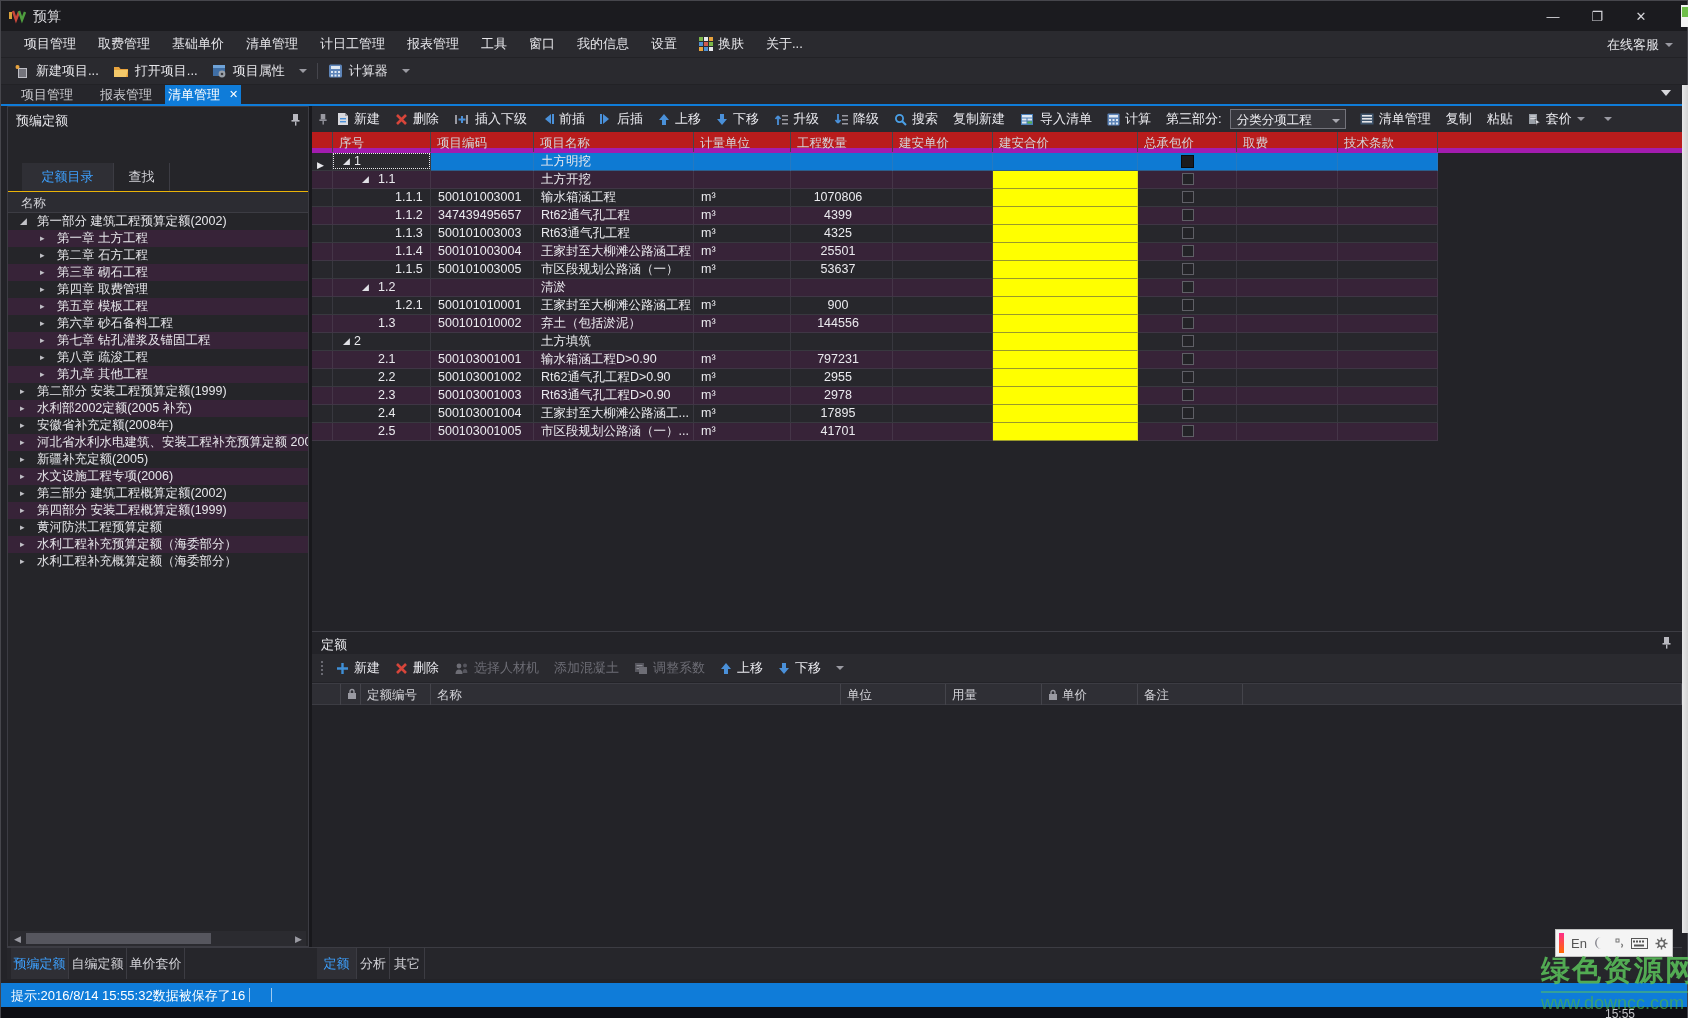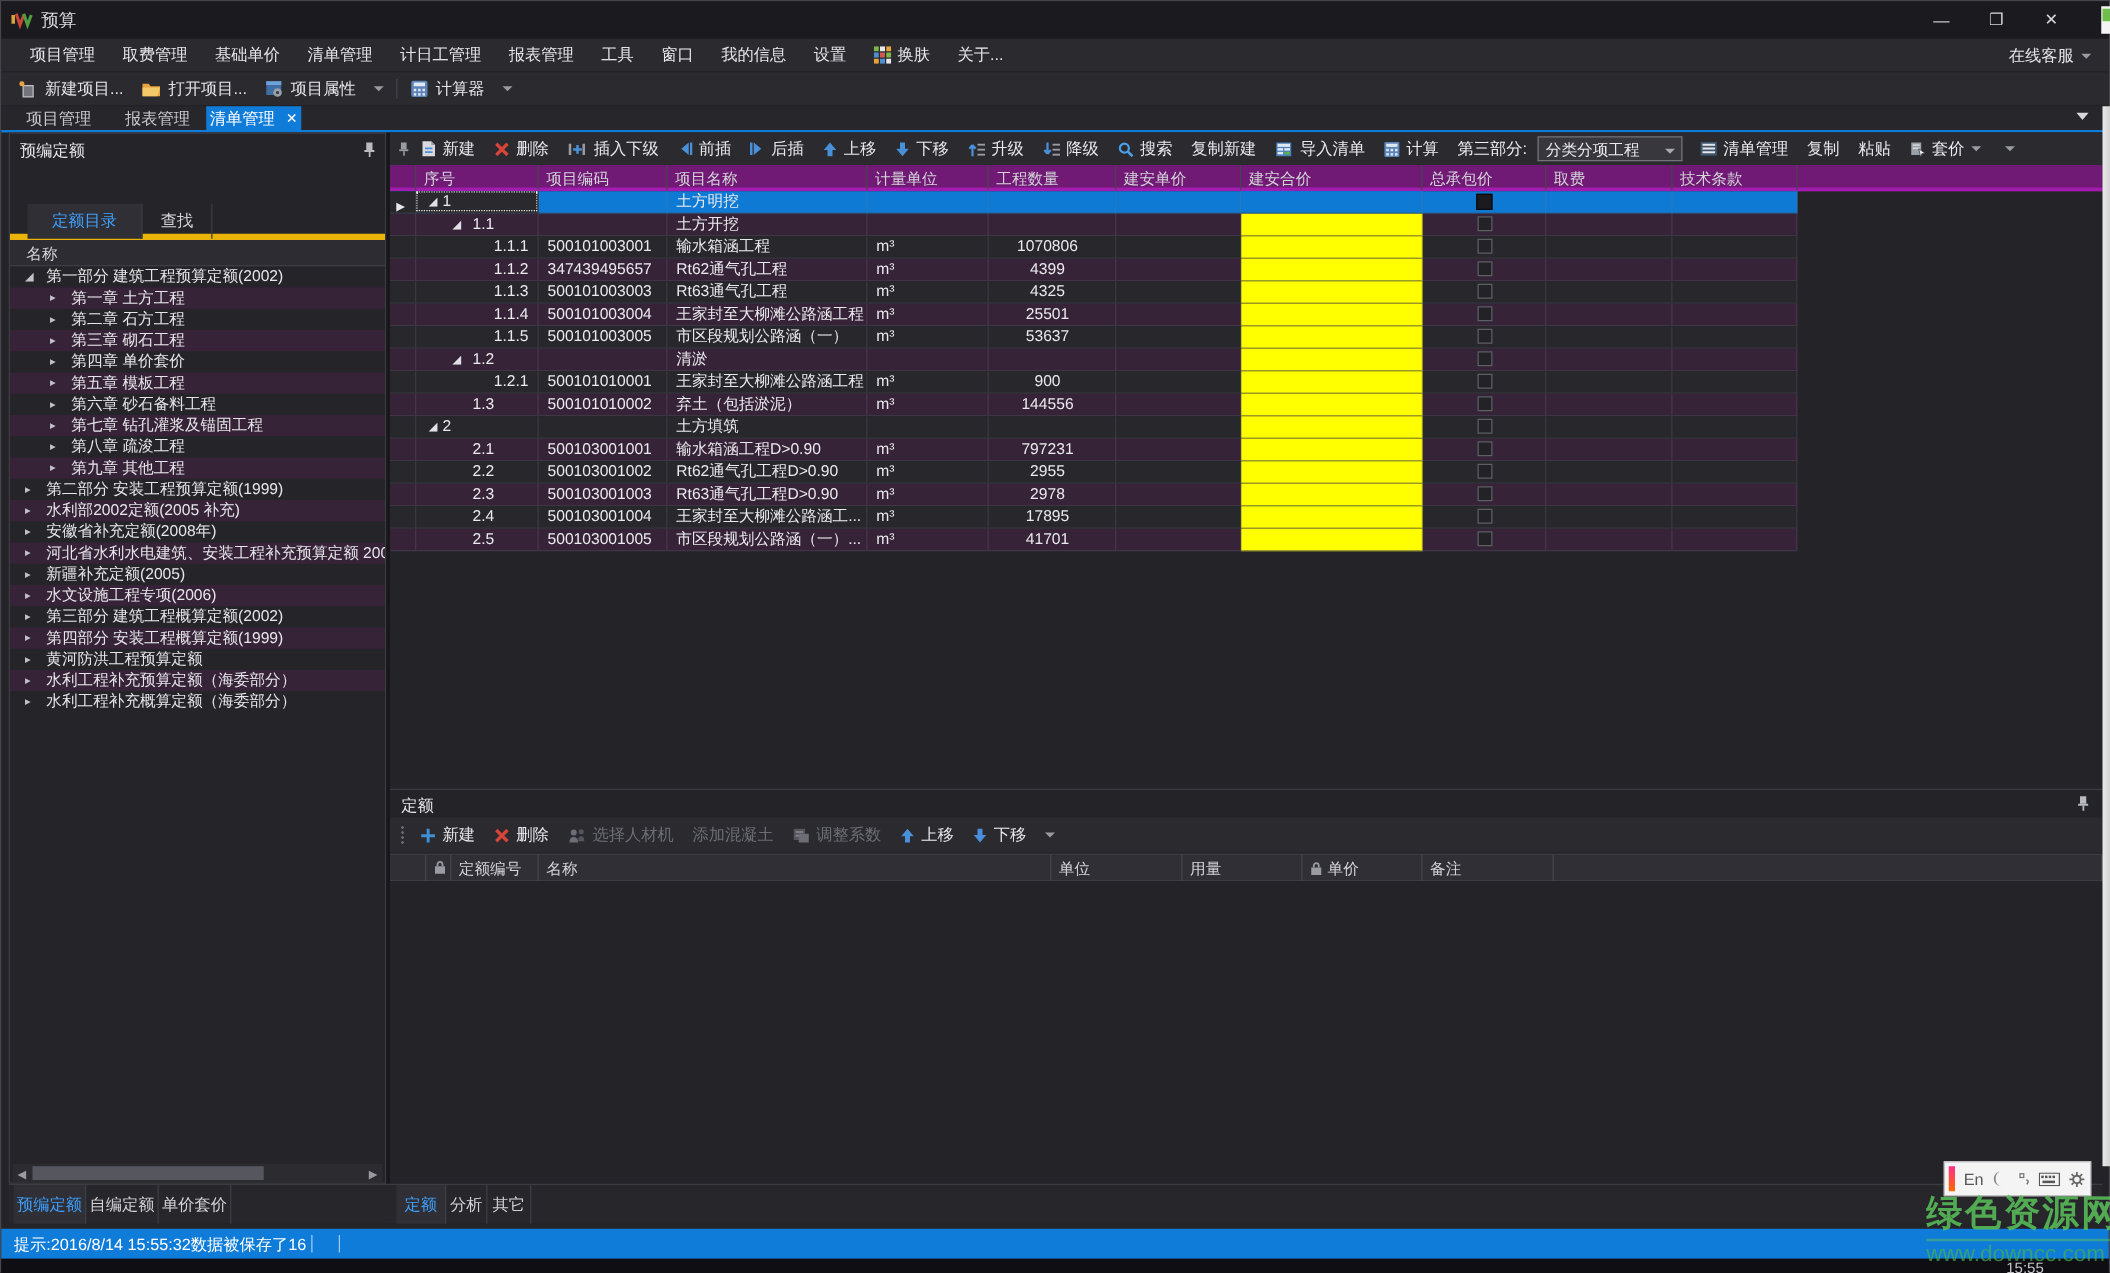--- a/index.html
+++ b/index.html
@@ -32,21 +32,21 @@
   .doc-tab .close-x { font-size:11px; color:#fff; font-weight:bold; }
   .tab-overflow { position:absolute; right:16px; top:5px; }
 
   
   .left-panel { position:absolute; left:6px; top:105px; width:302px; height:841px; background:#252529; border:1px solid #3c3c43; }
   .lp-title { position:absolute; left:0; top:0; width:100%; height:26px; color:#e8e8ec; font-size:13px; padding:5px 0 0 8px; }
   .lp-combo-row { position:absolute; left:0; top:28px; width:100%; height:26px; }
   .grip-dots { position:absolute; width:4px; background-image:radial-gradient(circle,#6a6a72 1px,transparent 1.2px); background-size:4px 4px; }
   .lp-combo { position:absolute; left:14px; top:1px; width:272px; height:23px; background:#37373d; border:1px solid #73737b; color:#ececf0; font-size:13px; padding:3px 18px 0 7px; white-space:nowrap; overflow:hidden; }
   .combo-arrow { position:absolute; right:5px; top:9px; width:0; height:0; border-left:4px solid transparent; border-right:4px solid transparent; border-top:4px solid #a8a8b0; }
-  .lp-subtabs { position:absolute; left:0; top:56px; width:100%; height:29px; border-bottom:5px solid #eab308; }
+  .lp-subtabs { position:absolute; left:0; top:56px; width:100%; height:29px; border-bottom:1px solid #eab308; }
   .lp-subtab { position:absolute; top:0; height:28px; display:flex; align-items:center; justify-content:center; font-size:13px; color:#d3d3d8; border-right:1px solid #3c3c43; }
   .lp-subtab.active { background:#2f2f35; color:#3da1ff; }
   .tree-header { position:absolute; left:0; top:85px; width:100%; height:21px; background:#2c2c32; border-bottom:1px solid #3c3c43; color:#d3d3d8; font-size:12.5px; padding:3px 0 0 13px; }
   .tree-body { position:absolute; left:0; top:106px; width:100%; }
   .tree-row { position:relative; width:100%; height:17px; color:#e6e6ea; font-size:12.5px; line-height:17px; white-space:nowrap; overflow:hidden; }
   .tree-row.alt { background:#372338; }
   .tw { position:absolute; top:0; }
   .tree-glyph { color:#c2c2c8; font-size:9px; }
   .lp-hscroll { position:absolute; left:2px; top:824px; width:296px; height:15px; background:#2b2b30; }
   .hs-arrow { position:absolute; top:3px; font-size:9px; color:#9a9aa2; }
@@ -55,21 +55,21 @@
   
   .v-split { position:absolute; left:308px; top:105px; width:3px; height:873px; background:#18181c; }
 
   
   .main-area { position:absolute; left:311px; top:105px; width:1370px; height:525px; background:#232328; }
   .grid-toolbar { position:absolute; left:0; top:0; width:100%; height:26px; background:#2a2a2f; display:flex; align-items:center; padding-left:4px; }
   .tbtn { display:flex; align-items:center; gap:5px; color:#e9e9ee; font-size:13px; margin-right:15px; white-space:nowrap; }
   .tbtn.disabled { color:#6d6d75; }
   .cur-list-label { color:#f0f0f4; font-size:13px; margin-right:8px; white-space:nowrap; }
   .mini-combo { position:relative; width:116px; height:20px; background:#37373d; border:1px solid #73737b; color:#ececf0; font-size:12.5px; padding:2px 16px 0 6px; margin-right:14px; white-space:nowrap; }
-  .grid-header { position:absolute; left:0; top:26px; width:100%; height:21px; background:#701a75; border-bottom:3px solid #a21caf; }
+  .grid-header { position:absolute; left:0; top:26px; width:100%; height:21px; background:#b91c1c; border-bottom:5px solid #a21caf; }
   .gh-cell { position:absolute; top:0; height:20px; color:#d3d3d8; font-size:12.5px; padding:3px 0 0 6px; border-right:1px solid #44444b; white-space:nowrap; overflow:hidden; }
   .grid-rows { position:absolute; left:0; top:47px; width:1126px; }
   .g-row { position:relative; width:1126px; height:18px; background:#27272c; }
   .g-row.alt { background:#372338; }
   .g-row.selected { background:#0e7ad3; }
   .g-cell { position:absolute; top:0; height:18px; font-size:12.5px; line-height:17px; color:#eaeaee; border-right:1px solid rgba(120,120,130,0.22); border-bottom:1px solid rgba(70,70,80,0.55); white-space:nowrap; overflow:hidden; }
   .g-cell.num { text-align:center; padding-right:7px; }
   .g-cell.yellow { background:#ffff00; }
   .g-row.selected .g-cell.yellow { background:#0e7ad3; }
   .seq-focus { position:absolute; top:0; left:0; right:0; bottom:1px; border:1px dotted #e8e8ec; background:#2a2a2e; }
@@ -273,21 +273,21 @@
         <div class="tree-row">
           <span class="tw tree-glyph" style="left: 32px;">▸</span>
           <span class="tw" style="left: 49px;">第二章 石方工程</span>
         </div>
         <div class="tree-row alt">
           <span class="tw tree-glyph" style="left: 32px;">▸</span>
           <span class="tw" style="left: 49px;">第三章 砌石工程</span>
         </div>
         <div class="tree-row">
           <span class="tw tree-glyph" style="left: 32px;">▸</span>
-          <span class="tw" style="left: 49px;">第四章 单价套价</span>
+          <span class="tw" style="left: 49px;">第四章 取费管理</span>
         </div>
         <div class="tree-row alt">
           <span class="tw tree-glyph" style="left: 32px;">▸</span>
           <span class="tw" style="left: 49px;">第五章 模板工程</span>
         </div>
         <div class="tree-row">
           <span class="tw tree-glyph" style="left: 32px;">▸</span>
           <span class="tw" style="left: 49px;">第六章 砂石备料工程</span>
         </div>
         <div class="tree-row alt">

